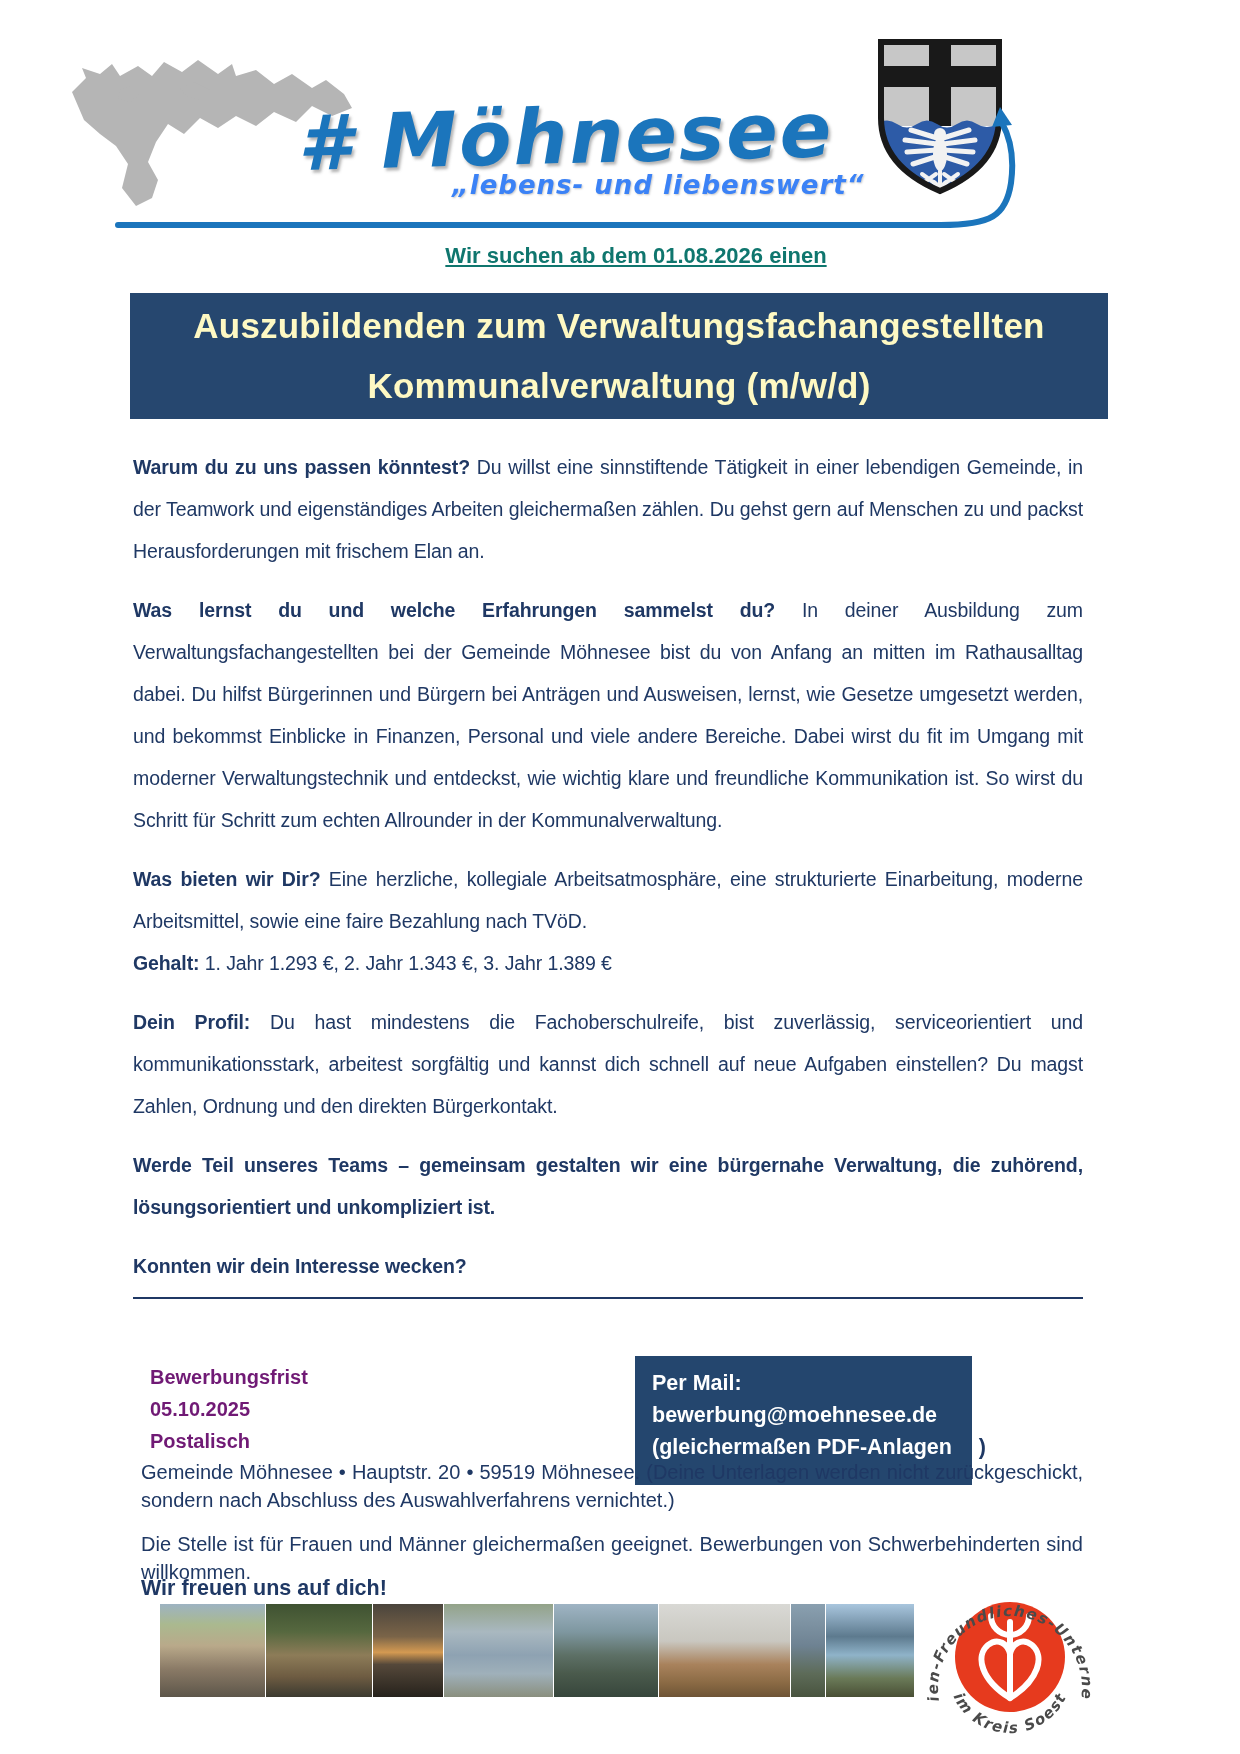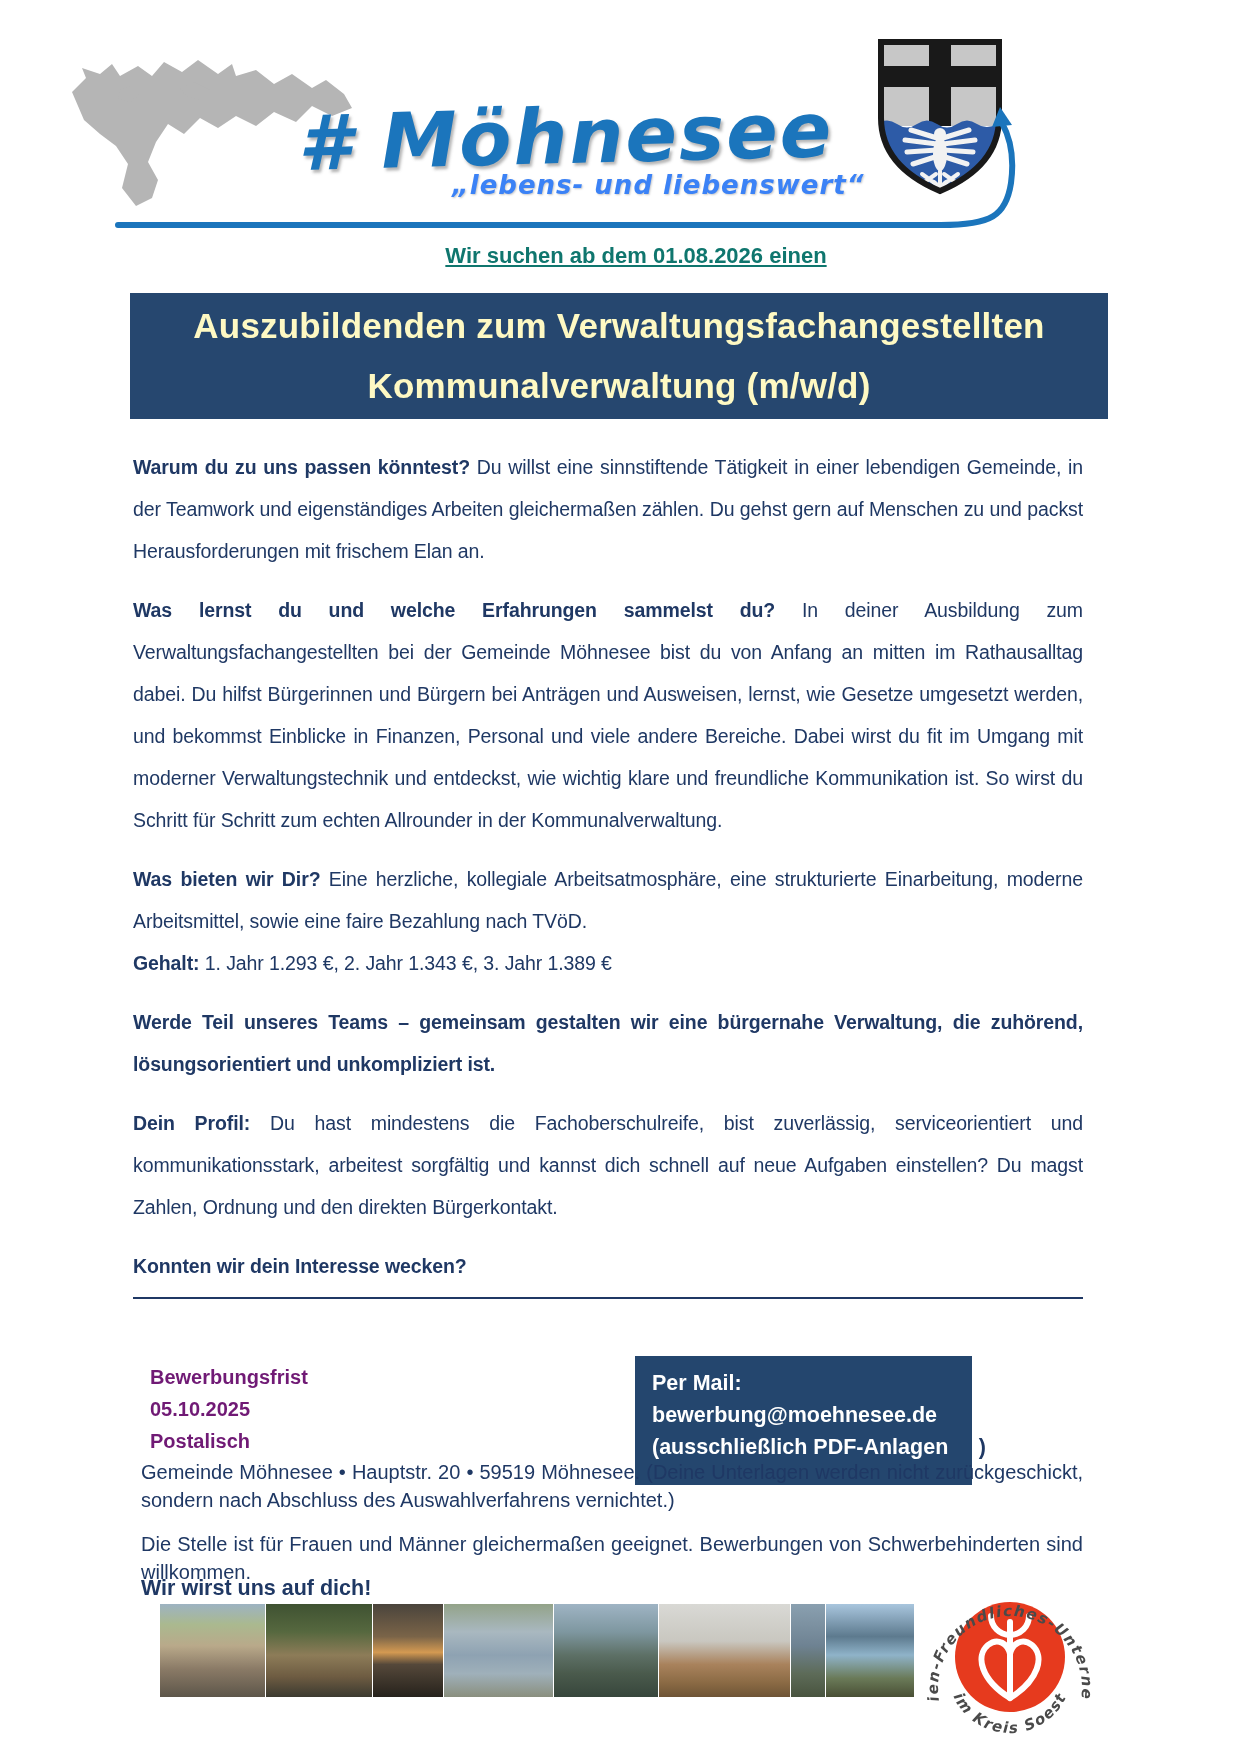--- a/index.html
+++ b/index.html
@@ -126,45 +126,45 @@
   </div>
 
   <div class="body-copy">
     <p class="para"><b>Warum du zu uns passen könntest?</b> <span>Du willst eine sinnstiftende Tätigkeit in einer lebendigen Gemeinde, in der Teamwork und eigenständiges Arbeiten gleichermaßen zählen. Du gehst gern auf Menschen zu und packst Herausforderungen mit frischem Elan an.</span></p>
 
     <p class="para"><b>Was lernst du und welche Erfahrungen sammelst du?</b> <span>In deiner Ausbildung zum Verwaltungsfachangestellten bei der Gemeinde Möhnesee bist du von Anfang an mitten im Rathausalltag dabei. Du hilfst Bürgerinnen und Bürgern bei Anträgen und Ausweisen, lernst, wie Gesetze umgesetzt werden, und bekommst Einblicke in Finanzen, Personal und viele andere Bereiche. Dabei wirst du fit im Umgang mit moderner Verwaltungstechnik und entdeckst, wie wichtig klare und freundliche Kommunikation ist. So wirst du Schritt für Schritt zum echten Allrounder in der Kommunalverwaltung.</span></p>
 
     <p class="para" style="margin-bottom:0;"><b>Was bieten wir Dir?</b> <span>Eine herzliche, kollegiale Arbeitsatmosphäre, eine strukturierte Einarbeitung, moderne Arbeitsmittel, sowie eine faire Bezahlung nach TVöD.</span></p>
     <p class="gehalt-line"><b>Gehalt:</b> <span>1. Jahr 1.293 €, 2. Jahr 1.343 €, 3. Jahr 1.389 €</span></p>
 
+    <p class="para"><b>Dein Profil:</b> <span>Du hast mindestens die Fachoberschulreife, bist zuverlässig, serviceorientiert und kommunikationsstark, arbeitest sorgfältig und kannst dich schnell auf neue Aufgaben einstellen? Du magst Zahlen, Ordnung und den direkten Bürgerkontakt.</span></p>
+
     <p class="para bold">Werde Teil unseres Teams – gemeinsam gestalten wir eine bürgernahe Verwaltung, die zuhörend, lösungsorientiert und unkompliziert ist.</p>
-
-    <p class="para"><b>Dein Profil:</b> <span>Du hast mindestens die Fachoberschulreife, bist zuverlässig, serviceorientiert und kommunikationsstark, arbeitest sorgfältig und kannst dich schnell auf neue Aufgaben einstellen? Du magst Zahlen, Ordnung und den direkten Bürgerkontakt.</span></p>
 
     <p class="interest">Konnten wir dein Interesse wecken?</p>
     <hr class="divider">
   </div>
 
   <div class="frist-block">
     <div>Bewerbungsfrist</div>
     <div>05.10.2025</div>
     <div>Postalisch</div>
   </div>
 
   <div class="mail-box">
     <div class="line">Per Mail:</div>
     <div class="line">bewerbung@moehnesee.de</div>
-    <div class="line"><span>(ausschließlich PDF-Anlagen</span><span class="paren-outside">)</span></div>
+    <div class="line"><span>(gleichermaßen PDF-Anlagen</span><span class="paren-outside">)</span></div>
   </div>
 
   <div class="address-block">
     <p>Gemeinde Möhnesee • Hauptstr. 20 • 59519 Möhnesee. (Deine Unterlagen werden nicht zurückgeschickt, sondern nach Abschluss des Auswahlverfahrens vernichtet.)</p>
     <p>Die Stelle ist für Frauen und Männer gleichermaßen geeignet. Bewerbungen von Schwerbehinderten sind willkommen.</p>
   </div>
-  <div class="closing-line">Wir wirst uns auf dich!</div>
+  <div class="closing-line">Wir freuen uns auf dich!</div>
 
   <div class="photo-strip">
     <div class="photo ph1"></div>
     <div class="photo ph2"></div>
     <div class="photo ph3"></div>
     <div class="photo ph4"></div>
     <div class="photo ph5"></div>
     <div class="photo ph6"></div>
     <div class="photo ph7"></div>
     <div class="photo ph8"></div>

